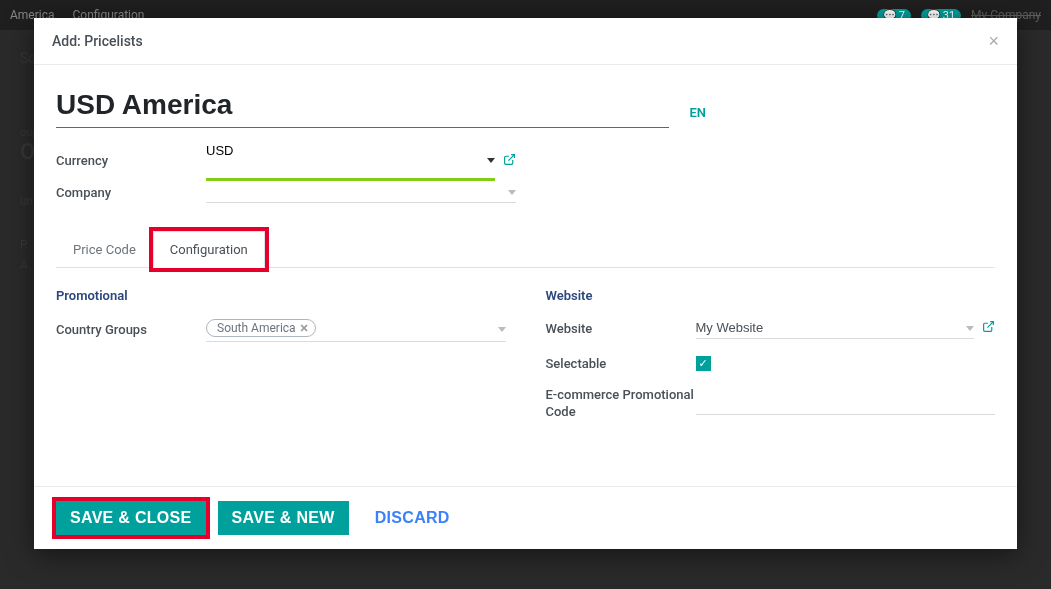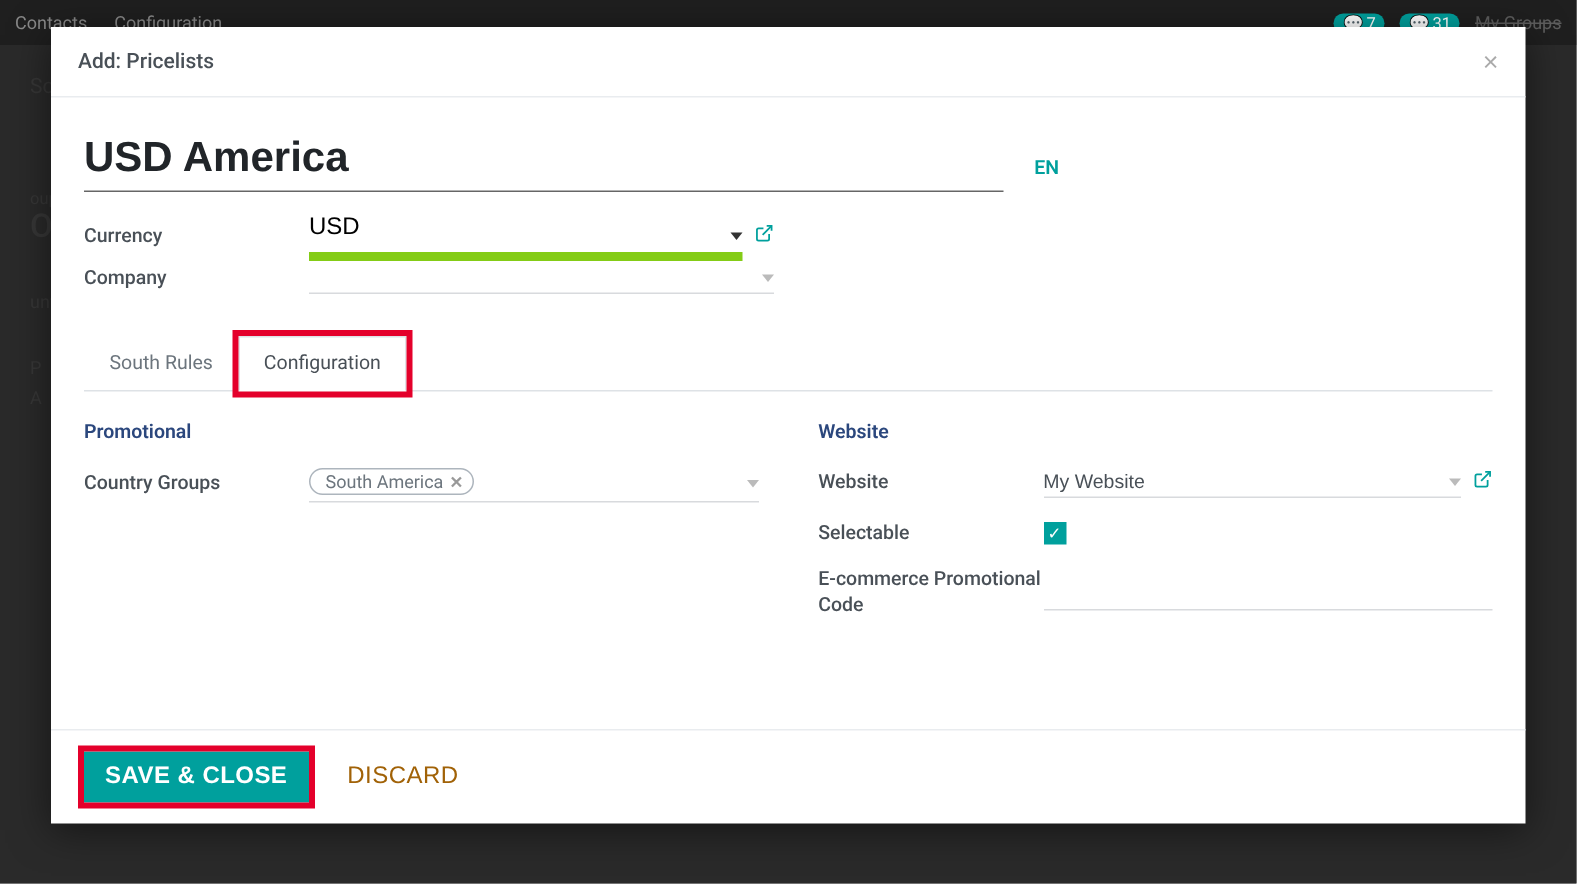--- a/index.html
+++ b/index.html
@@ -112,23 +112,23 @@
   }
   .field-label { color:#495057; font-weight:500; font-size:13px; }
   .field-input-wrap {
     display:flex;
     align-items:center;
     gap:8px;
   }
   .field-input {
     flex:1;
     border:none;
-    border-bottom:6px solid #84cc16;
-    padding:3px 18px 7px 0;
-    font-size:16px;
+    border-bottom:3px solid #84cc16;
+    padding:3px 18px 20px 0;
+    font-size:13px;
     background:transparent;
     position:relative;
   }
   .field-input-light {
     flex:1;
     border:none;
     border-bottom:1px solid #d8dadd;
     padding:3px 18px 3px 0;
     font-size:13px;
     color:#999;
@@ -243,35 +243,35 @@
     font-size:16px;
     font-weight:600;
     cursor:pointer;
     letter-spacing:0.3px;
   }
   .btn-primary { background:#00a09d; color:#fff; }
   .btn-primary.highlight {
     outline:4px solid #e4002b;
     outline-offset:0;
   }
-  .btn-link { background:transparent; color:#a16207; font-weight:400; }
+  .btn-link { background:transparent; color:#3b82f6; font-weight:700; }
 </style>
 </head>
 <body>
 
 <div class="bg-app">
   <div class="bg-topbar">
     <div class="bg-topbar-left">
-      <span>Contacts</span>
+      <span>America</span>
       <span>Configuration</span>
     </div>
     <div class="bg-topbar-right">
       <span class="bg-badge">💬 <span>7</span></span>
       <span class="bg-badge">💬 <span>31</span></span>
-      <span style="text-decoration:line-through; opacity:0.6;">My Groups</span>
+      <span style="text-decoration:line-through; opacity:0.6;">My Company</span>
     </div>
   </div>
   <div class="bg-body">
     <div style="font-size:14px;">South</div>
     <div style="margin-top:60px;font-size:11px;">oup N</div>
     <div style="font-size:22px;font-weight:500;">OL</div>
     <div style="margin-top:30px;font-size:12px;">untrie</div>
     <div style="margin-top:30px;font-size:12px;">P</div>
     <div style="margin-top:6px;font-size:12px;">A</div>
   </div>
@@ -303,21 +303,21 @@
         </span>
       </div>
       <div class="field-label">Company</div>
       <div class="field-input-wrap">
         <input class="field-input-light" value="" style="">
         <span class="caret-down-light"></span>
       </div>
     </div>
 
     <div class="tabs">
-      <div class="tab">South Rules</div>
+      <div class="tab">Price Code</div>
       <div class="tab active highlight">Configuration</div>
     </div>
 
     <div class="tab-content">
       <div class="col">
         <div class="section-title">Promotional</div>
         <div class="field-table2">
           <div class="field-label">Country Groups</div>
           <div class="field-input-wrap">
             <div class="tag-container" style="flex:1;">
@@ -353,15 +353,16 @@
           <div class="field-input-wrap">
             <input class="field-input-light" value="" style="">
           </div>
         </div>
       </div>
     </div>
   </div>
 
   <div class="modal-footer">
     <button class="btn btn-primary highlight">SAVE &amp; CLOSE</button>
+    <button class="btn btn-primary">SAVE &amp; NEW</button>
     <button class="btn btn-link">DISCARD</button>
   </div>
 </div>
 
 </body></html>

